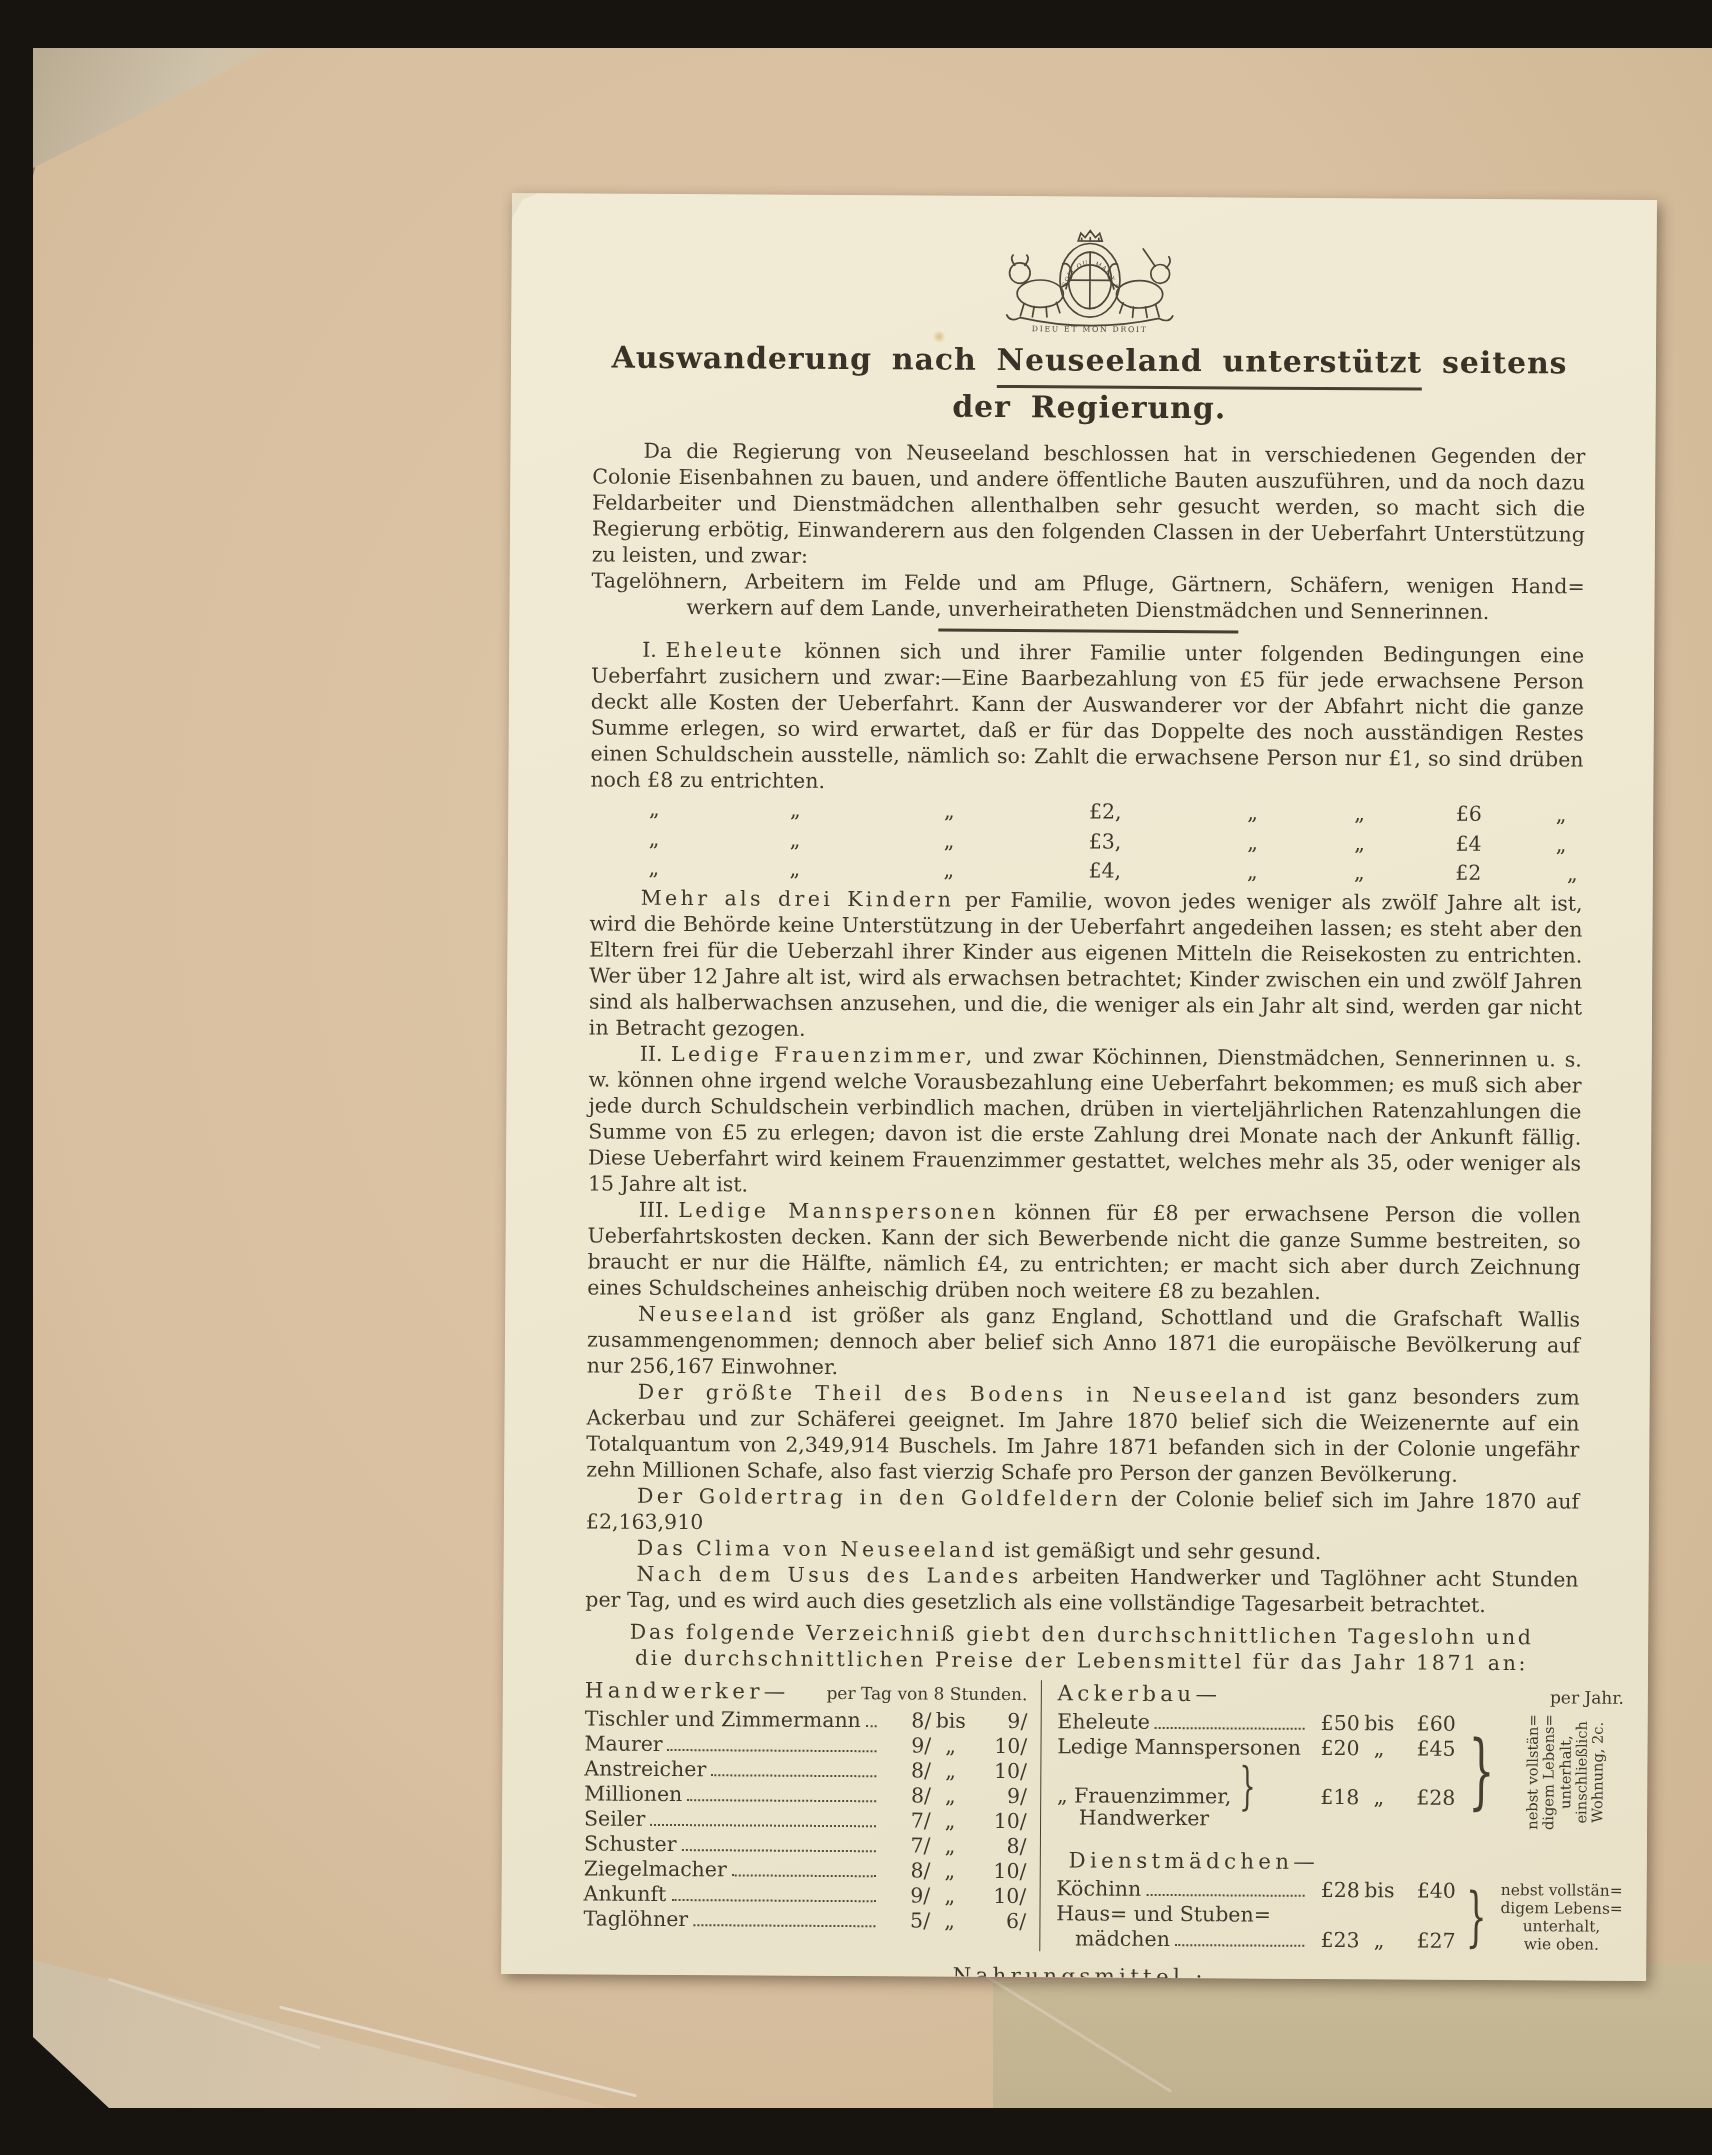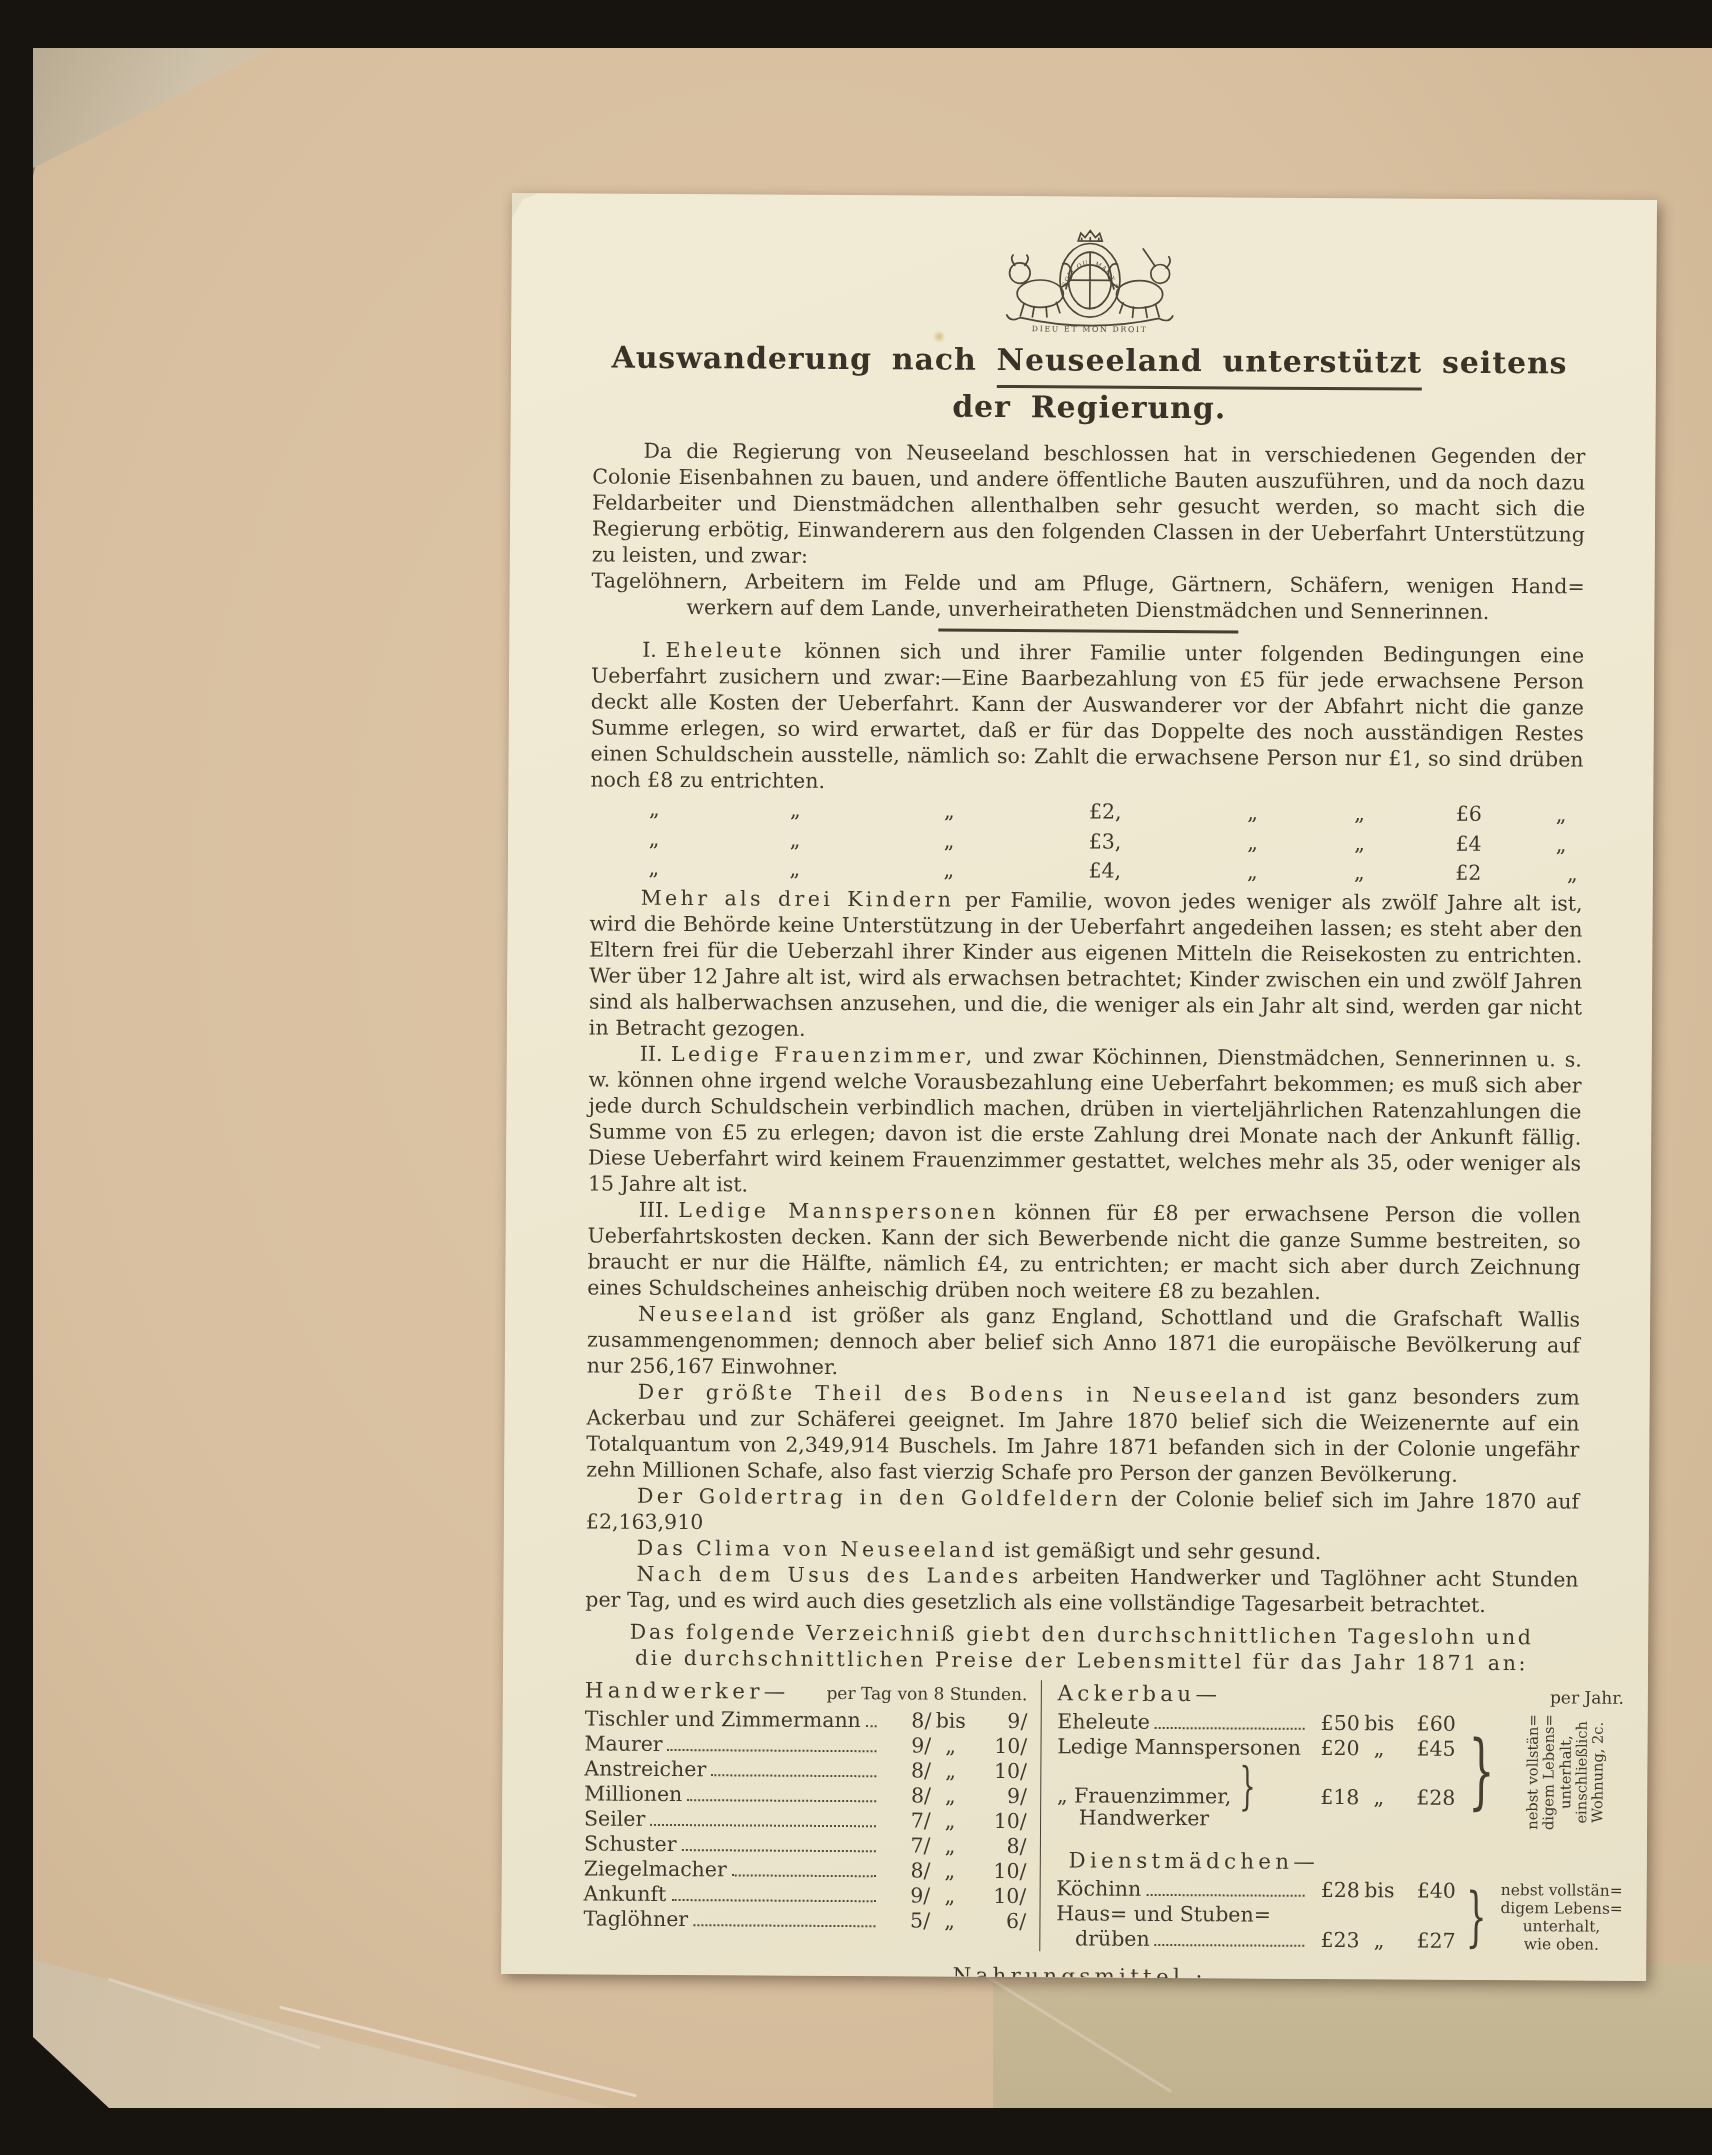--- a/index.html
+++ b/index.html
@@ -337,21 +337,21 @@
               <span class="nm">Köchinn</span>
               <span class="ldr"></span>
               <span class="v">£28</span>
               <span class="cj">bis</span>
               <span class="v2">£40</span>
             </div>
           <div class="trow">
               <span class="nm">Haus= und Stuben=</span>
             </div>
           <div class="trow">
-              <span class="nm2">drüben</span>
+              <span class="nm2">mädchen</span>
               <span class="ldr"></span>
               <span class="v">£23</span>
               <span class="cj">„</span>
               <span class="v2">£27</span>
             </div>
         </div>
         <span class="brace" style="font-size:65px">}</span>
         <div class="flat-note">
           <span>nebst vollstän=</span><br>
           <span>digem Lebens=</span><br>

